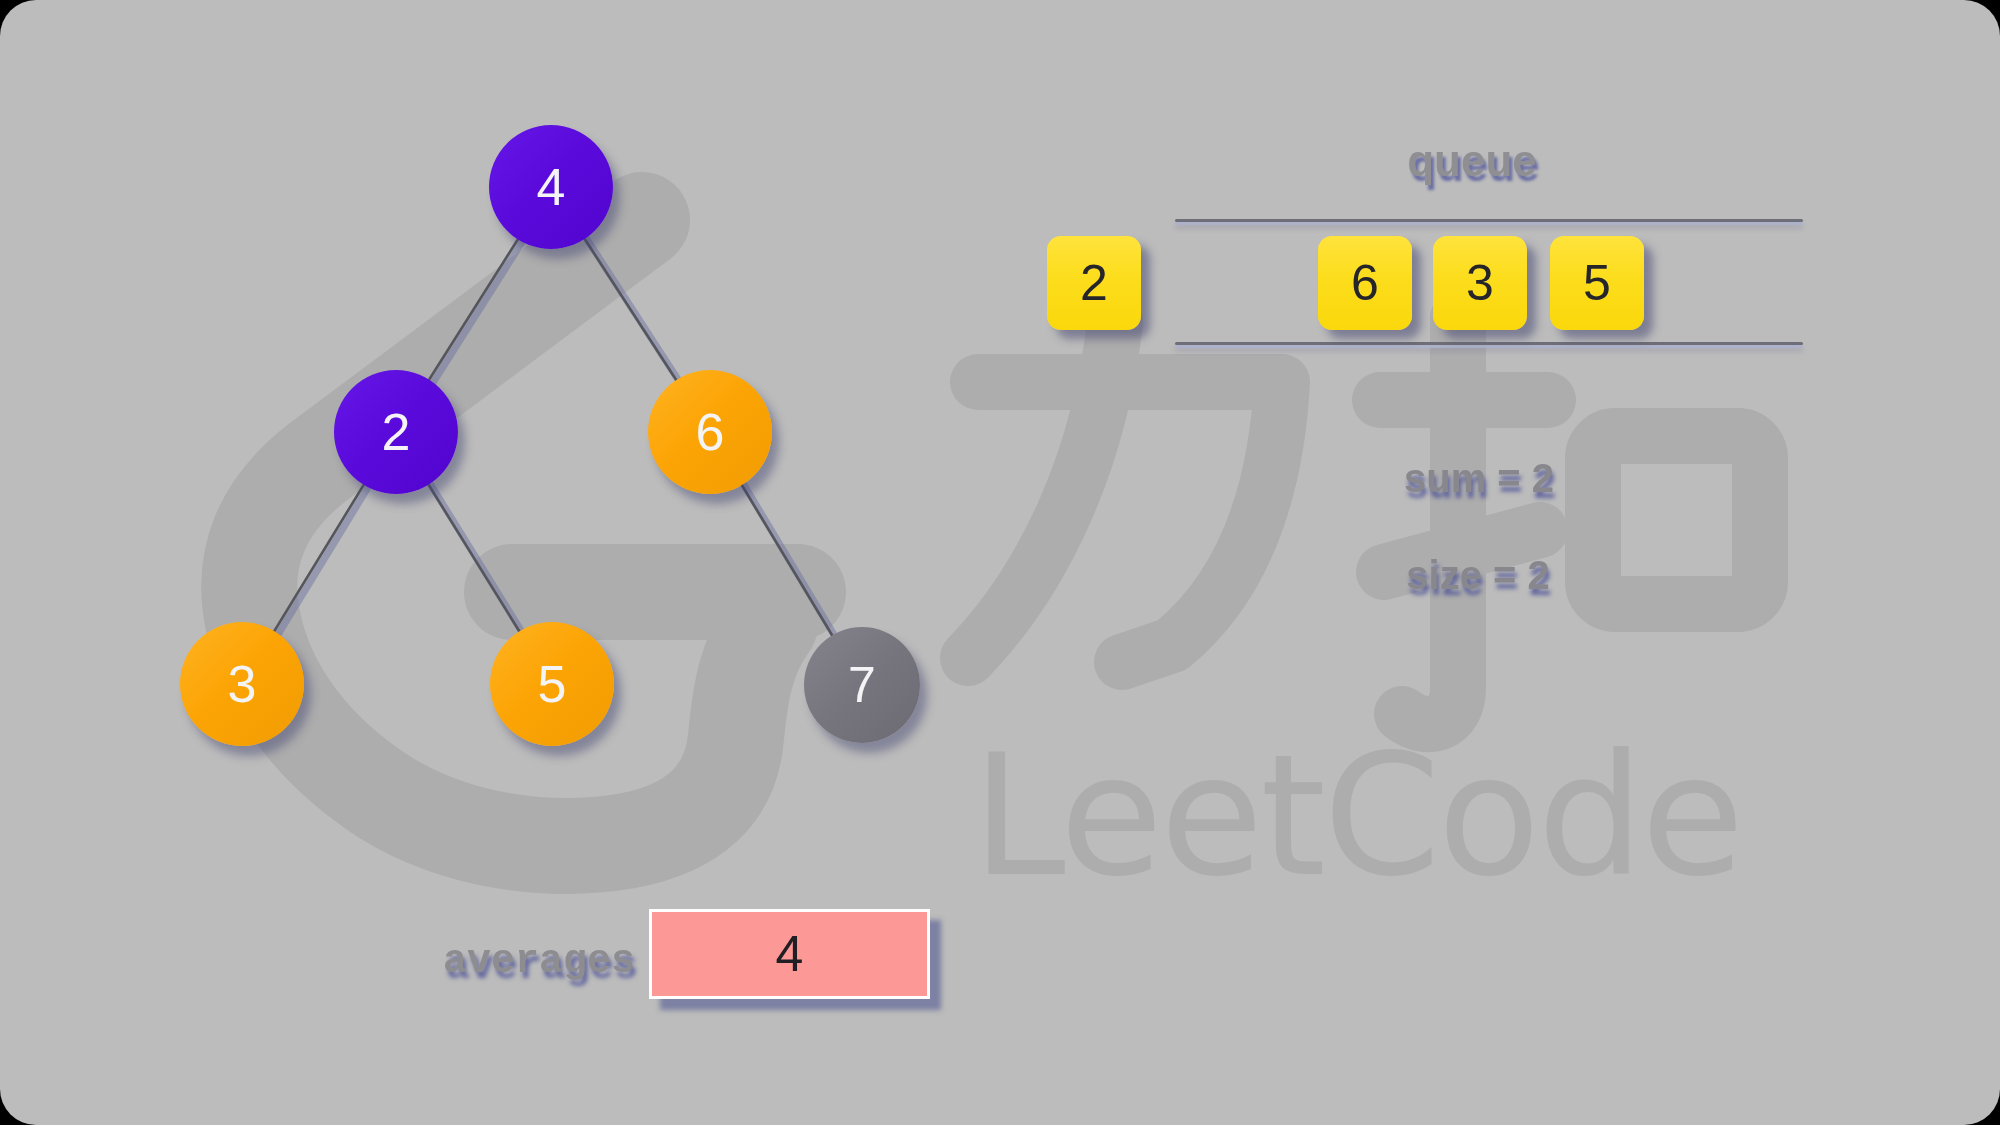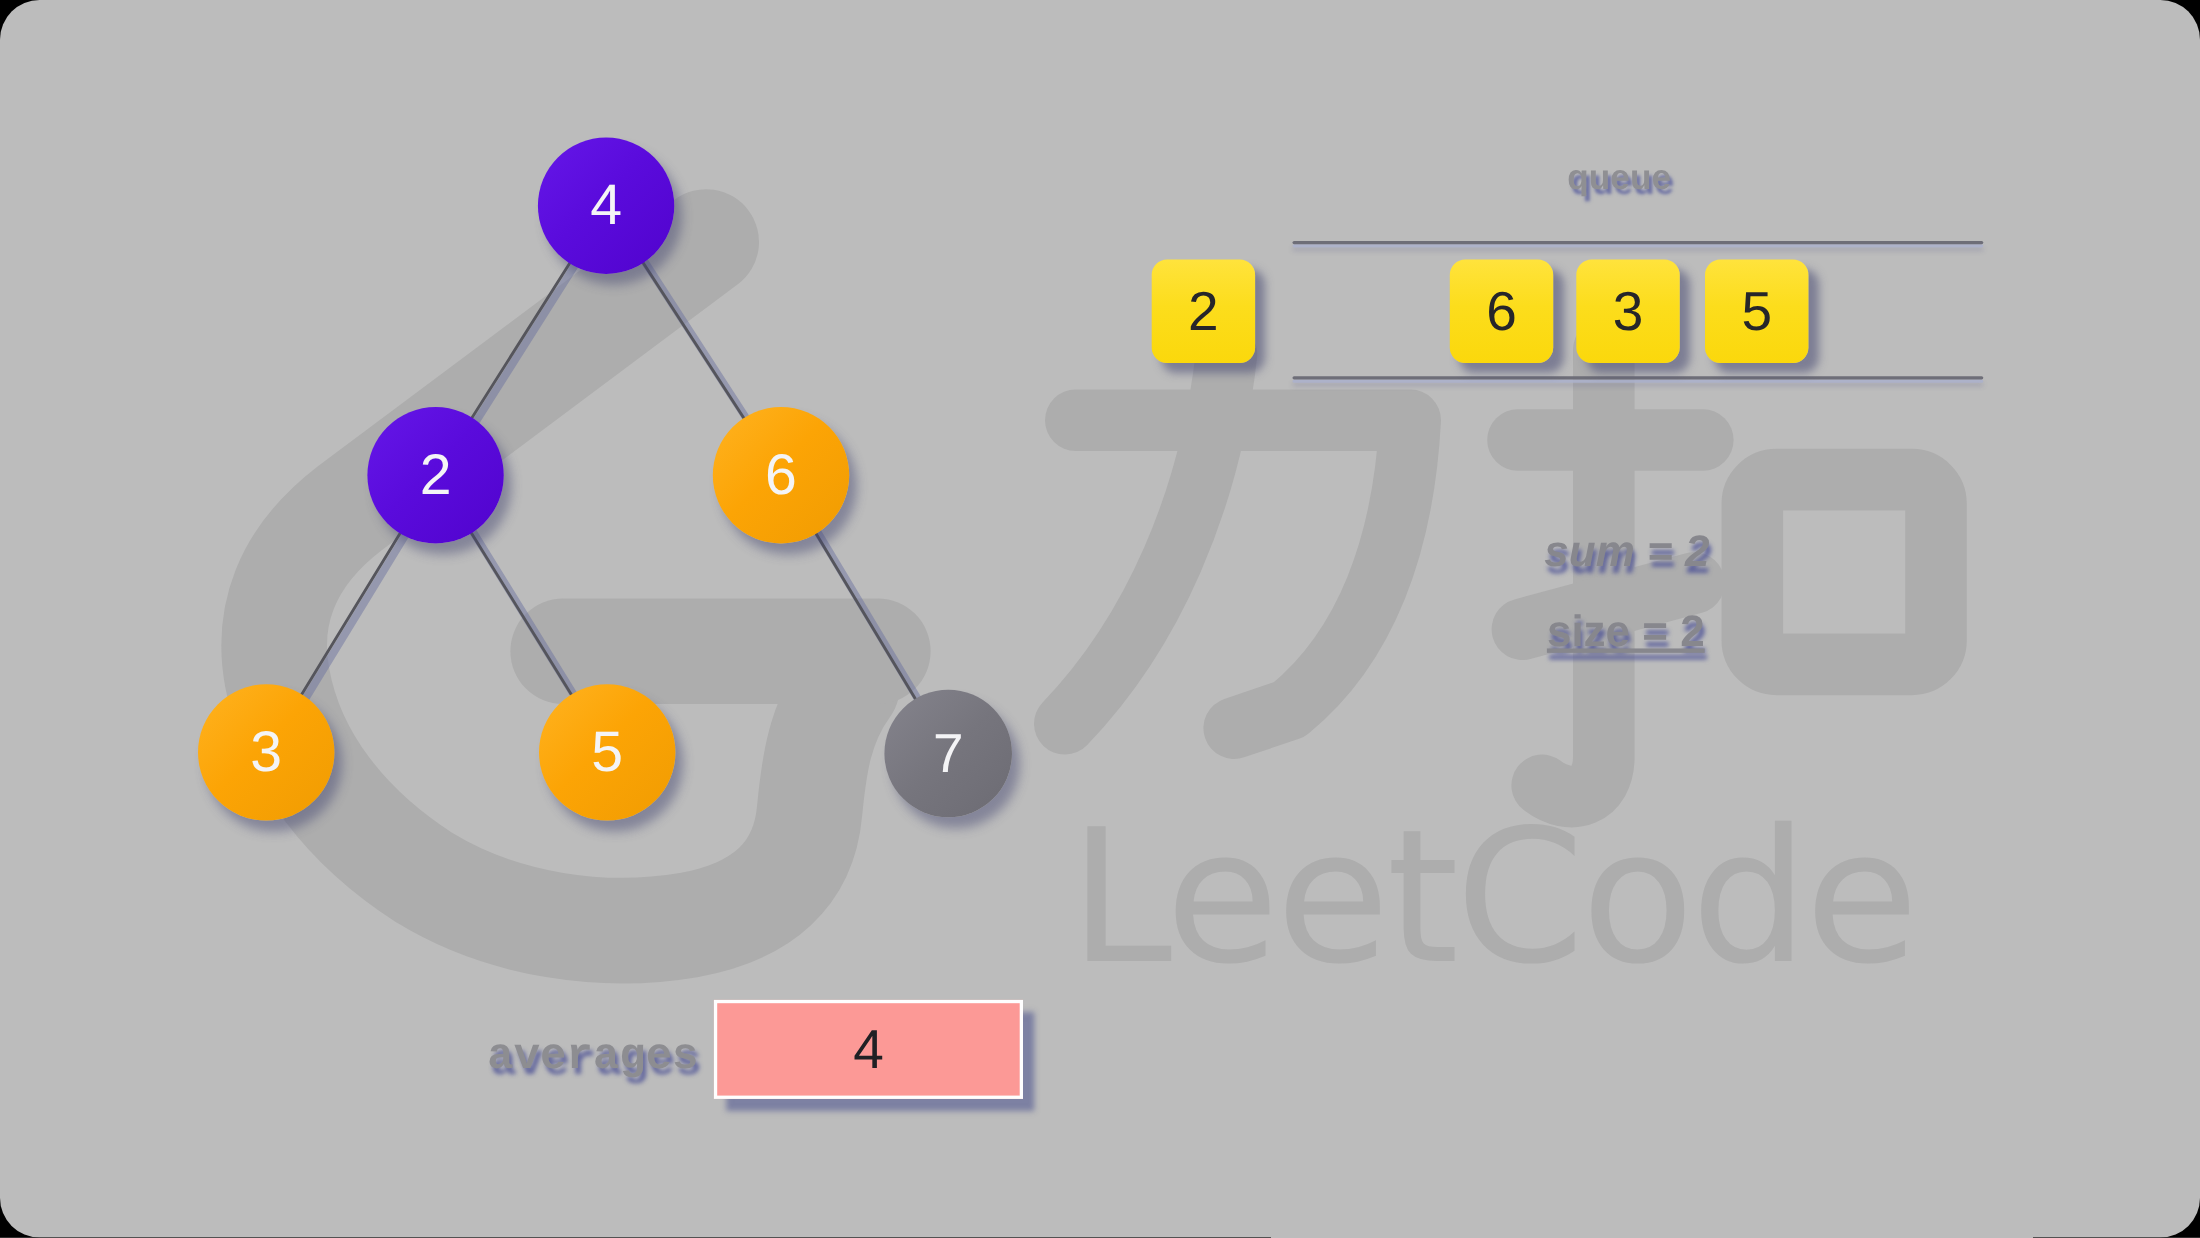--- a/index.html
+++ b/index.html
@@ -29,21 +29,21 @@
     box-shadow:7px 10px 10px rgba(64,66,110,.45);
   }
   .node.purple{background:linear-gradient(135deg,#6517e8 0%,#5a0bdc 46%,#5103cd 100%);}
   .node.orange{background:linear-gradient(135deg,#ffb321 0%,#fca405 46%,#f09c02 100%);}
   .node.gray{background:linear-gradient(135deg,#85848d 0%,#76757d 50%,#6c6b73 100%);}
   .node.small{width:116px;height:116px;font-size:50px;}
 
   
   .q-label{
     position:absolute;left:1472px;top:161px;transform:translate(-50%,-50%);
-    font-size:32px;font-weight:bold;color:#8f8f93;
+    font-size:44px;font-weight:bold;color:#8f8f93;
     text-shadow:3px 5px 3px rgba(80,85,155,.75);
   }
   .rail{
     position:absolute;left:1175px;width:628px;height:3px;border-radius:2px;
     background:#6e6e78;
     box-shadow:0 3px 0 rgba(172,177,205,.85),0 6px 5px rgba(90,90,140,.3);
   }
   .rail-top{top:219px;}
   .rail-bottom{top:342px;}
   .qbox{
@@ -53,22 +53,22 @@
     font-size:50px;color:#26262a;
     box-shadow:9px 9px 8px rgba(64,66,110,.5);
   }
 
   
   .stat{
     position:absolute;transform:translate(-50%,-50%);
     font-size:40px;font-weight:bold;color:#87878d;
     text-shadow:2px 6px 4px rgba(78,82,150,.8);
   }
-  .stat.sum{left:1479px;top:502px;font-style:italic;}
-  .stat.size{left:1478px;top:575px;text-decoration:underline;}
+  .stat.sum{left:1479px;top:478px;}
+  .stat.size{left:1478px;top:575px;}
 
   
   .avg-label{
     position:absolute;left:539px;top:961px;transform:translate(-50%,-50%);
     font-size:40px;font-weight:bold;color:#8d8d91;
     text-shadow:3px 6px 4px rgba(78,82,150,.8);
     font-family:Liberation Mono, monospace;
   }
   .avg-box{
     position:absolute;left:649px;top:909px;width:281px;height:90px;

